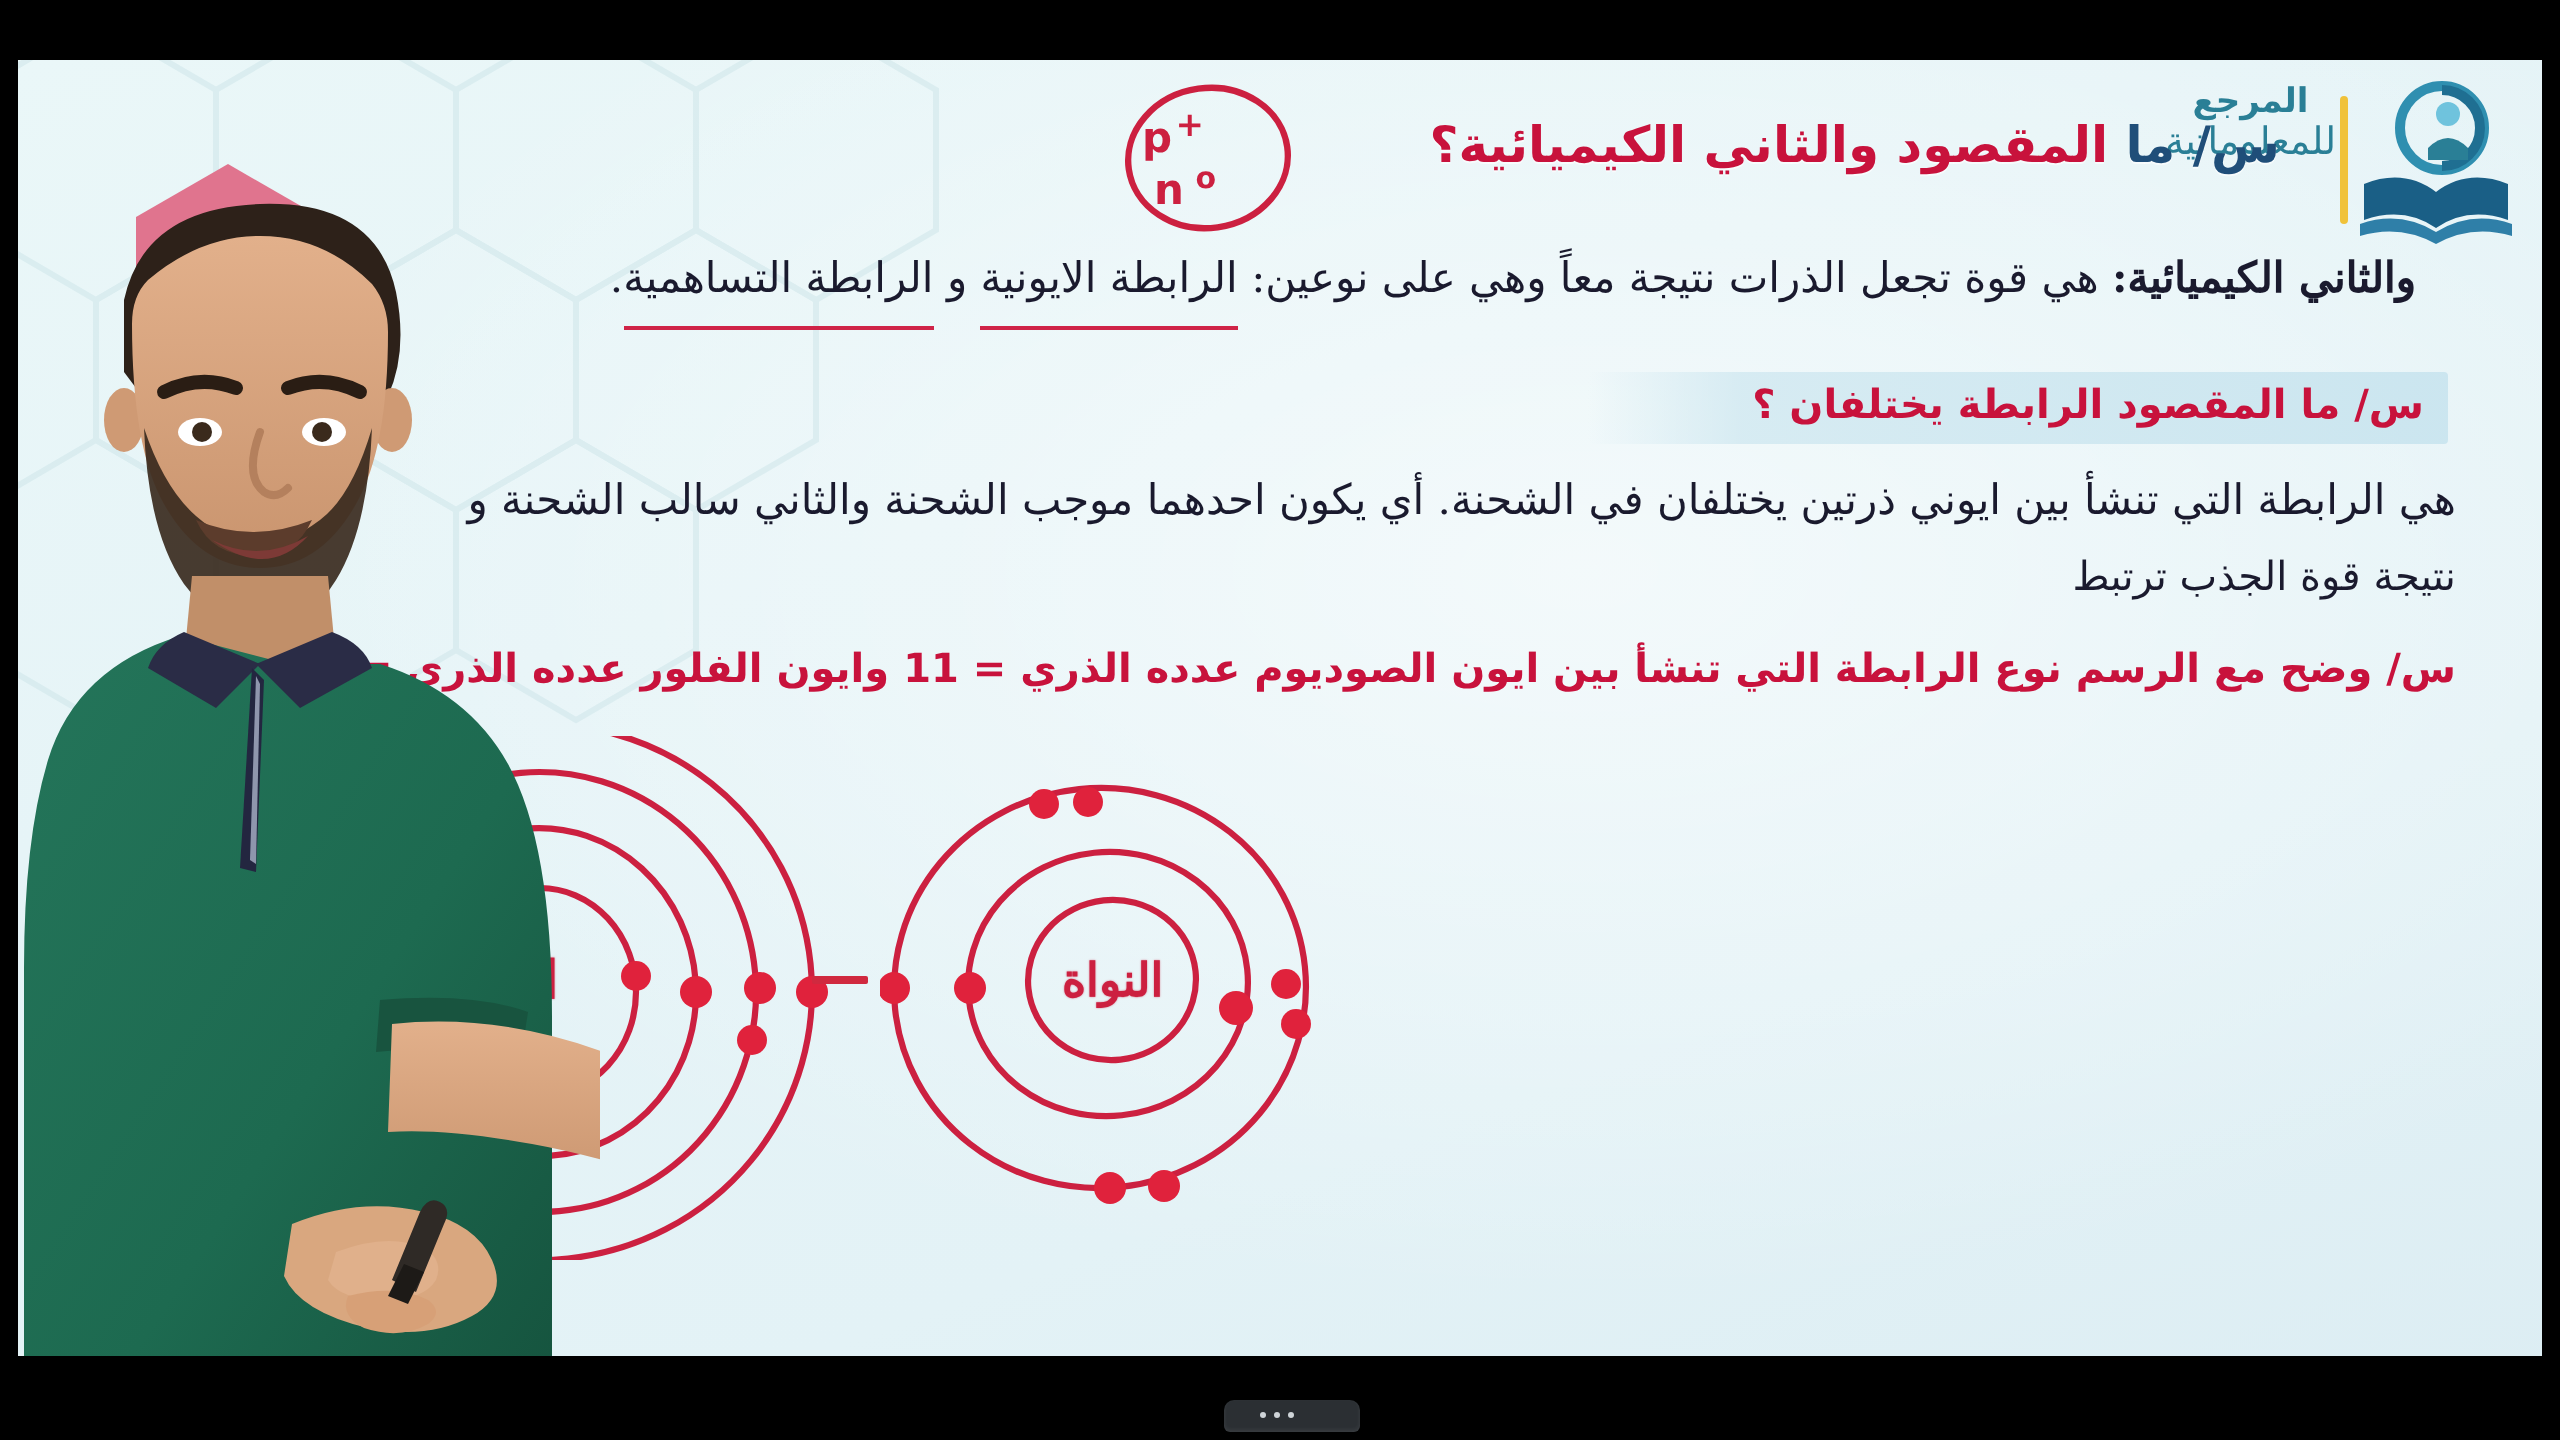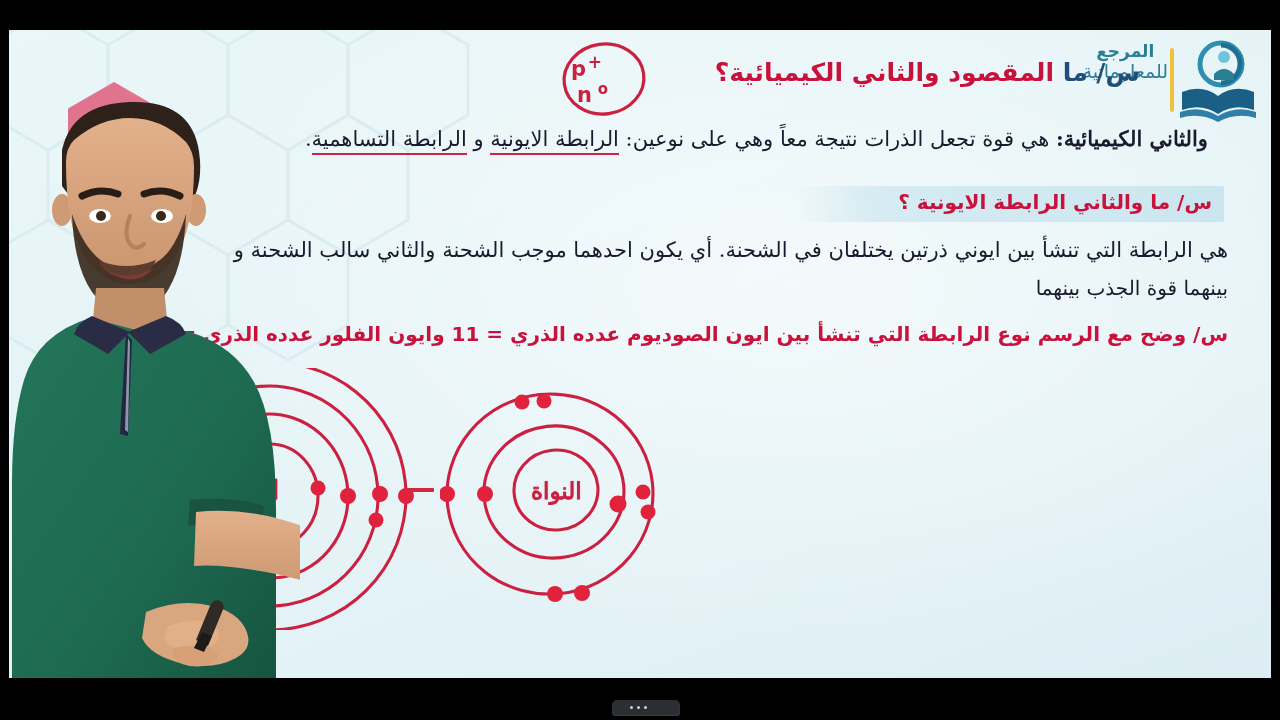--- a/index.html
+++ b/index.html
@@ -59,21 +59,21 @@
   .para{
     position:absolute;direction:rtl;text-align:right;color:#1a1a2e;
     font-family:"DejaVu Serif","Liberation Serif",serif;
     white-space:nowrap;
   }
   .line-def{
     right:64px;top:96px;font-size:21px;letter-spacing:.2px;
   }
   .line-def b{font-weight:700;}
   .u-red{
-    border-bottom:2.5px solid #cf2347;padding-bottom:2px;
+    border-bottom:2.5px solid #cf2347;padding-bottom:12px;
   }
 
   .qband{
     position:absolute;right:48px;top:156px;width:430px;height:36px;
     background:linear-gradient(90deg,rgba(255,255,255,0) 0%,rgba(206,231,240,.75) 18%,rgba(198,227,238,.85) 100%);
     border-radius:2px;
   }
   .q1{
     right:60px;top:160px;font-size:20px;font-weight:700;color:#c8123c;
     font-family:"DejaVu Sans","Liberation Sans",sans-serif;
@@ -161,24 +161,24 @@
 
     <div class="headline">
       <span class="blue">س/ ما </span><span>المقصود والثاني الكيميائية؟</span>
     </div>
 
     <div class="para line-def">
       <b>والثاني الكيميائية:</b><span> هي قوة تجعل الذرات نتيجة معاً وهي على نوعين: </span><span class="u-red">الرابطة الايونية</span><span> و </span><span class="u-red">الرابطة التساهمية</span><span>.</span>
     </div>
 
     <div class="qband"></div>
-    <div class="para q1">س/ ما والثاني الرابطة الايونية ؟</div>
+    <div class="para q1">س/ ما المقصود الرابطة يختلفان ؟</div>
 
     <div class="para ans-l1">هي الرابطة التي تنشأ بين ايوني ذرتين يختلفان في الشحنة. أي يكون احدهما موجب الشحنة والثاني سالب الشحنة و</div>
-    <div class="para ans-l2">بينهما قوة الجذب بينهما</div>
+    <div class="para ans-l2">نتيجة قوة الجذب ترتبط</div>
 
     <div class="q2">س/ وضح مع الرسم نوع الرابطة التي تنشأ بين ايون الصوديوم عدده الذري = 11 وايون الفلور عدده الذري = 9 :</div>
 
     <svg class="draw pn-circle" viewBox="0 0 112 82">
       <ellipse cx="56" cy="41" rx="40" ry="35" fill="none" stroke="#cc2040" stroke-width="3.2" transform="rotate(-8 56 41)"></ellipse>
       <text x="38" y="38" font-family="DejaVu Sans, sans-serif" font-size="21" font-weight="700" fill="#cc2040">p</text>
       <text x="54" y="30" font-family="DejaVu Sans, sans-serif" font-size="17" font-weight="700" fill="#cc2040">+</text>
       <text x="44" y="64" font-family="DejaVu Sans, sans-serif" font-size="21" font-weight="700" fill="#cc2040">n</text>
       <text x="60" y="56" font-family="DejaVu Sans, sans-serif" font-size="15" font-weight="700" fill="#cc2040">o</text>
     </svg>

